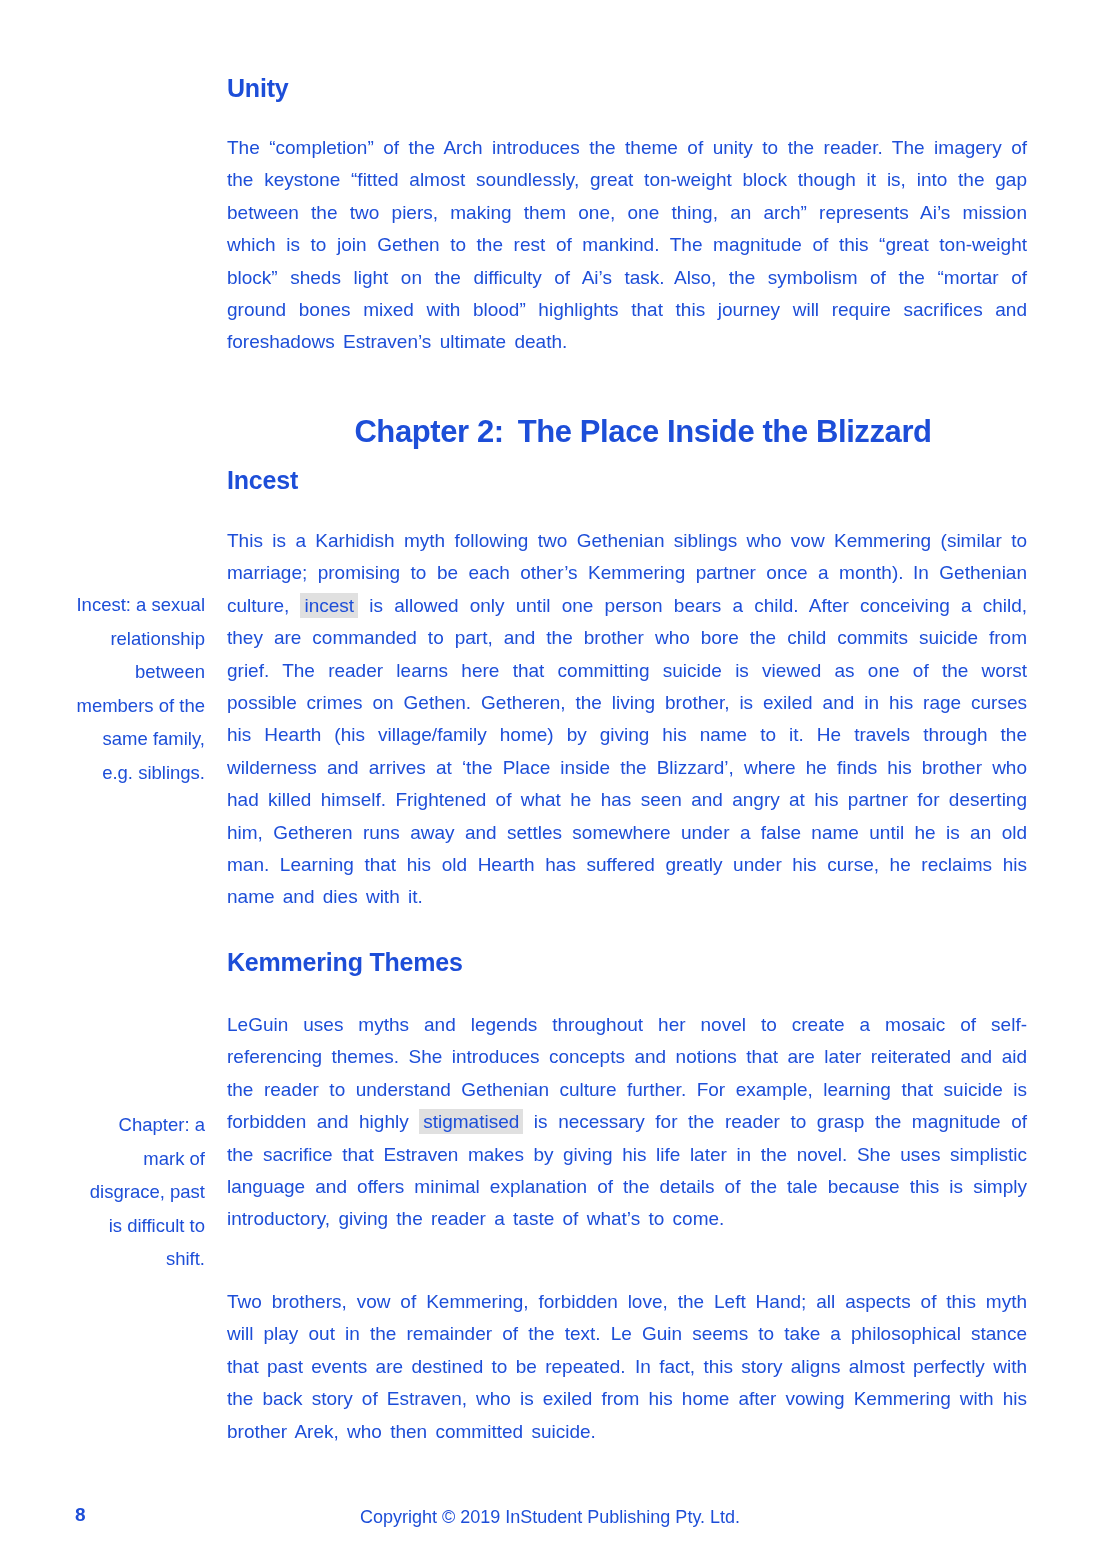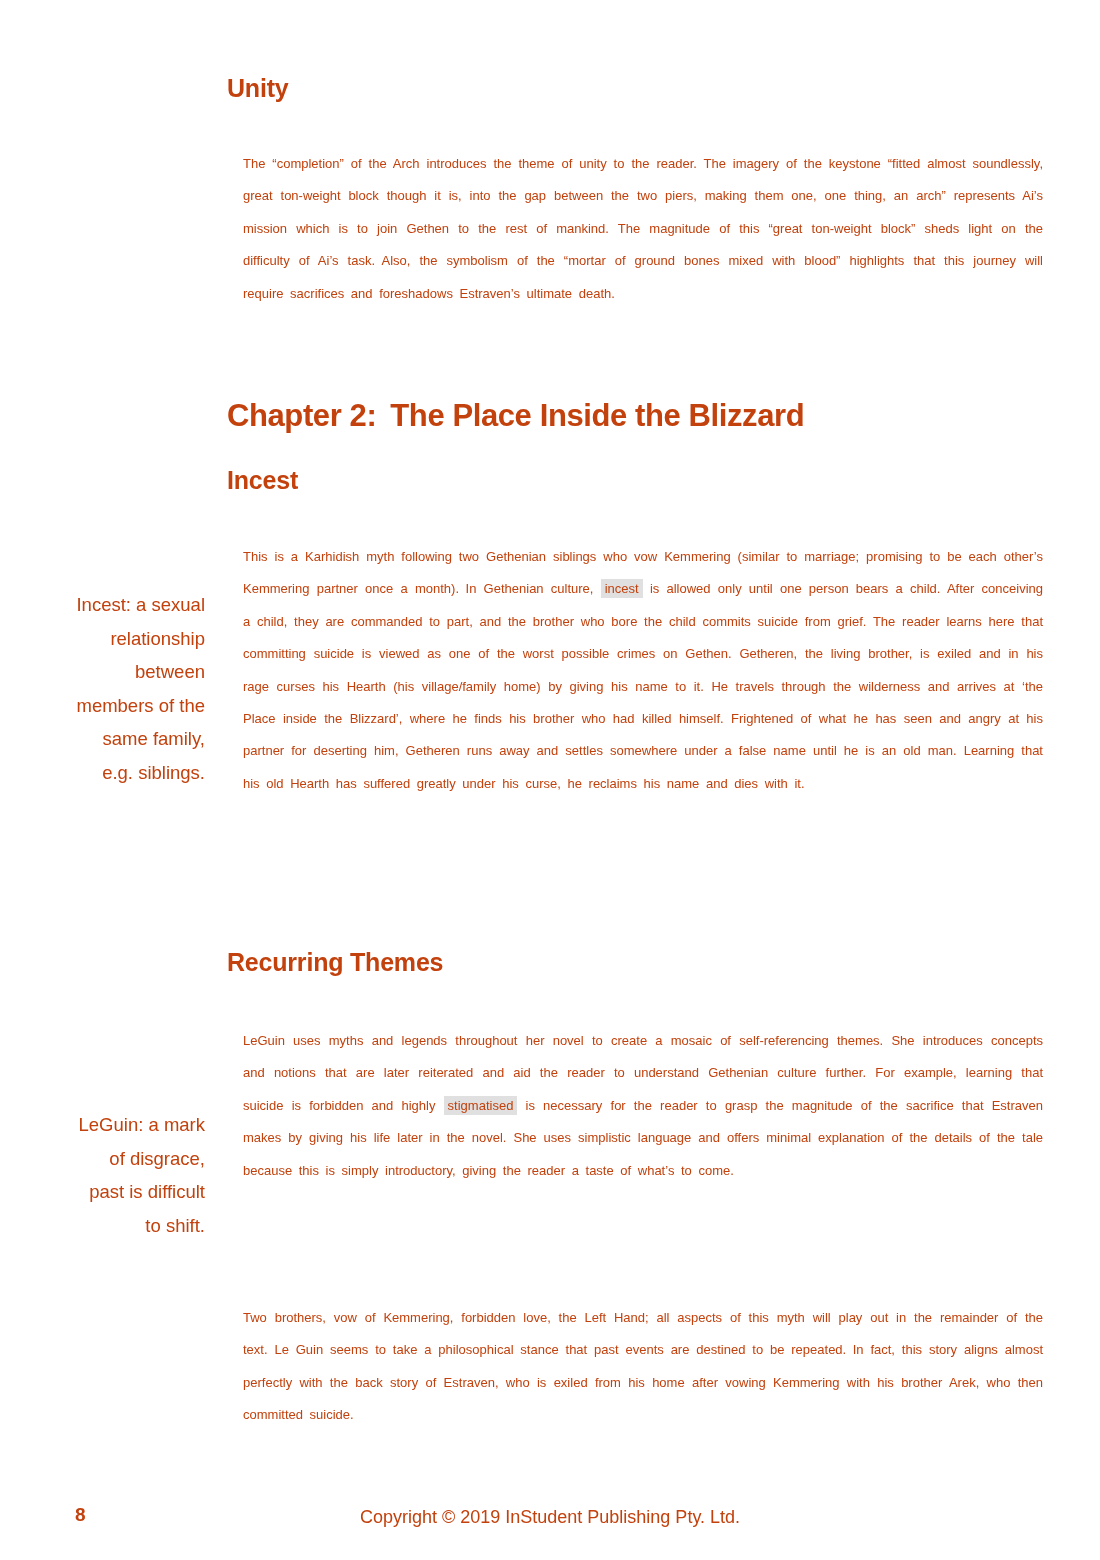--- a/index.html
+++ b/index.html
@@ -7,38 +7,39 @@
     position: relative;
     width: 1100px;
     height: 1560px;
     background: #ffffff;
     font-family: "Liberation Sans", "DejaVu Sans", sans-serif;
     color: #0d0d0d;
     overflow: hidden;
   }
   .block { position: absolute; left: 227px; width: 800px; }
   .body-text {
-    font-size: 13px;
+    font-size: 19px;
     line-height: 32.4px;
     text-align: justify;
     word-spacing: 3px;
-    margin: 16px;
+    margin: 0;
   }
   .heading-sub {
     font-size: 25px;
     font-weight: 700;
     letter-spacing: -0.2px;
     margin: 0;
   }
   .heading-chapter {
     font-size: 31px;
     font-weight: 700;
     letter-spacing: -0.4px;
-    margin: 0;
+    margin: 16px;
     white-space: nowrap;
+    text-align: center;
   }
   .heading-chapter .title-part { margin-left: 14px; }
   .b { font-weight: 400; }
   .hl { padding: 2px 4px; }
   .margin-note {
     position: absolute;
     left: 75px;
     width: 130px;
     font-size: 18.5px;
     line-height: 33.5px;
@@ -57,39 +58,39 @@
     left: 0;
     right: 0;
     top: 1507px;
     text-align: center;
     font-size: 18px;
   }
 </style>
 </head>
 <body>
 
-<div class="page" style="color: #c2410c; background-color: rgb(255, 255, 255);">
+<div class="page" style="color: #1d4ed8; background-color: rgb(255, 255, 255);">
 
   <h2 class="block heading-sub" style="top: 74px;">Unity</h2>
 
   <p class="block body-text" style="top: 132px;"><span>The “completion” of the Arch introduces the theme of unity to the reader. The imagery of the keystone “fitted almost soundlessly, great ton-weight block though it is, into the gap between the two piers, making them one, one thing, an arch” represents Ai’s mission which is to join Gethen to the rest of mankind. The magnitude of this “great ton-weight block” sheds light on the difficulty of Ai’s task. Also, the symbolism of the “mortar of ground bones mixed with blood” highlights that this journey will require sacrifices and foreshadows Es­traven’s ultimate death.</span></p>
 
   <h1 class="block heading-chapter" style="top: 398px;"><span class="num-part">Chapter 2:</span><span class="title-part">The Place Inside the Blizzard</span></h1>
 
   <h2 class="block heading-sub" style="top: 466px;">Incest</h2>
 
   <p class="block body-text" style="top: 525px;"><span>This is a </span><span class="b">Karhidish myth</span><span> following two Gethenian siblings who </span><span class="b">vow Kem­mering</span><span> (similar to marriage; promising to be each other’s Kemmering partner once a month). In Gethenian culture, </span><span class="b hl" style="background-color: rgb(224, 224, 224);">incest</span><span> is allowed only until one per­son bears a child. After conceiving a child, they are commanded to part, and the brother who bore the child commits suicide from grief. The reader learns here that committing suicide is viewed as one of the worst possible crimes on Gethen. </span><span class="b">Getheren</span><span>, the living brother, is exiled and in his rage curses his </span><span class="b">Hearth</span><span> (his village/family home) by giving his name to it. He travels through the wilderness and arrives at ‘the Place inside the Blizzard’, where he finds his brother who had killed himself. Frightened of what he has seen and angry at his partner for deserting him, Getheren runs away and settles somewhere under a false name until he is an old man. Learning that his old Hearth has suffered greatly under his curse, he reclaims his name and dies with it.</span></p>
 
   <p class="margin-note" style="top: 588px;"><span class="b">Incest</span><span>: a sexual relationship between members of the same family, e.g. siblings.</span></p>
 
-  <h2 class="block heading-sub" style="top: 948px;">Recurring Themes</h2>
+  <h2 class="block heading-sub" style="top: 948px;">Kemmering Themes</h2>
 
   <p class="block body-text" style="top: 1009px;"><span>LeGuin uses myths and legends throughout her novel to create a mosaic of self-referencing themes. She introduces concepts and notions that are later reiterated and aid the reader to understand Gethenian culture further. For ex­ample, learning that suicide is forbidden and highly </span><span class="b hl" style="background-color: rgb(224, 224, 224);">stigmatised</span><span> is necessary for the reader to grasp the magnitude of the sacrifice that Estraven makes by giving his life later in the novel. She uses simplistic language and offers min­imal explanation of the details of the tale because this is simply introductory, giving the reader a taste of what’s to come.</span></p>
 
-  <p class="margin-note" style="top: 1108px;"><span class="b">LeGuin</span><span>: a mark of disgrace, past is difficult to shift.</span></p>
+  <p class="margin-note" style="top: 1108px;"><span class="b">Chapter</span><span>: a mark of disgrace, past is difficult to shift.</span></p>
 
   <p class="block body-text" style="top: 1286px;"><span>Two brothers, vow of Kemmering, forbidden love, the Left Hand; all aspects of this myth will play out in the remainder of the text. Le Guin seems to take a philosophical stance that </span><span class="b">past events are destined to be repeated</span><span>. In fact, this story aligns almost perfectly with the back story of Estraven, who is exiled from his home after vowing Kemmering with his brother </span><span class="b">Arek,</span><span> who then committed suicide.</span></p>
 
   <div class="footer-pagenum">8</div>
 
   <div class="footer-copyright">Copyright © 2019 InStudent Publishing Pty. Ltd.</div>
 
 </div>
 
 </body></html>

